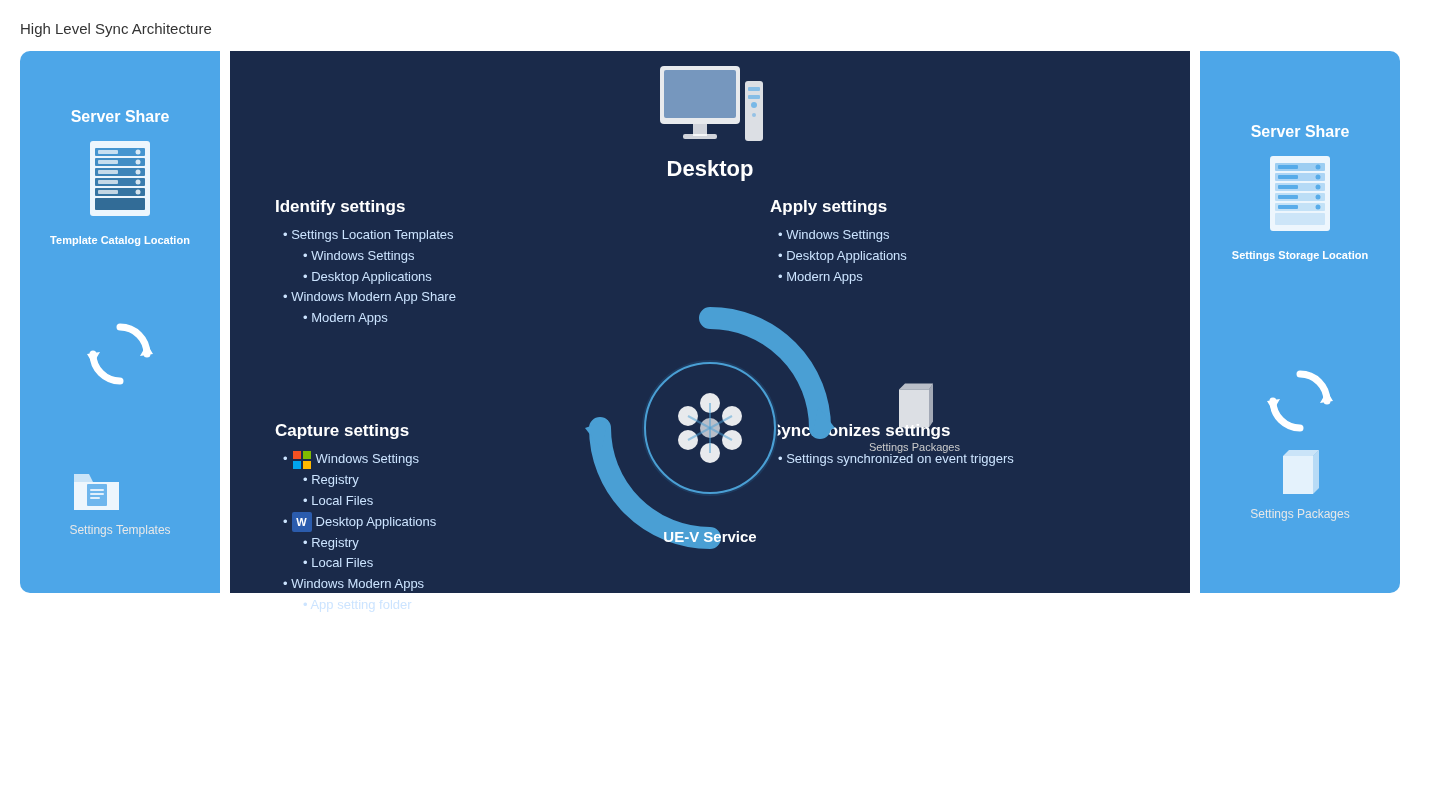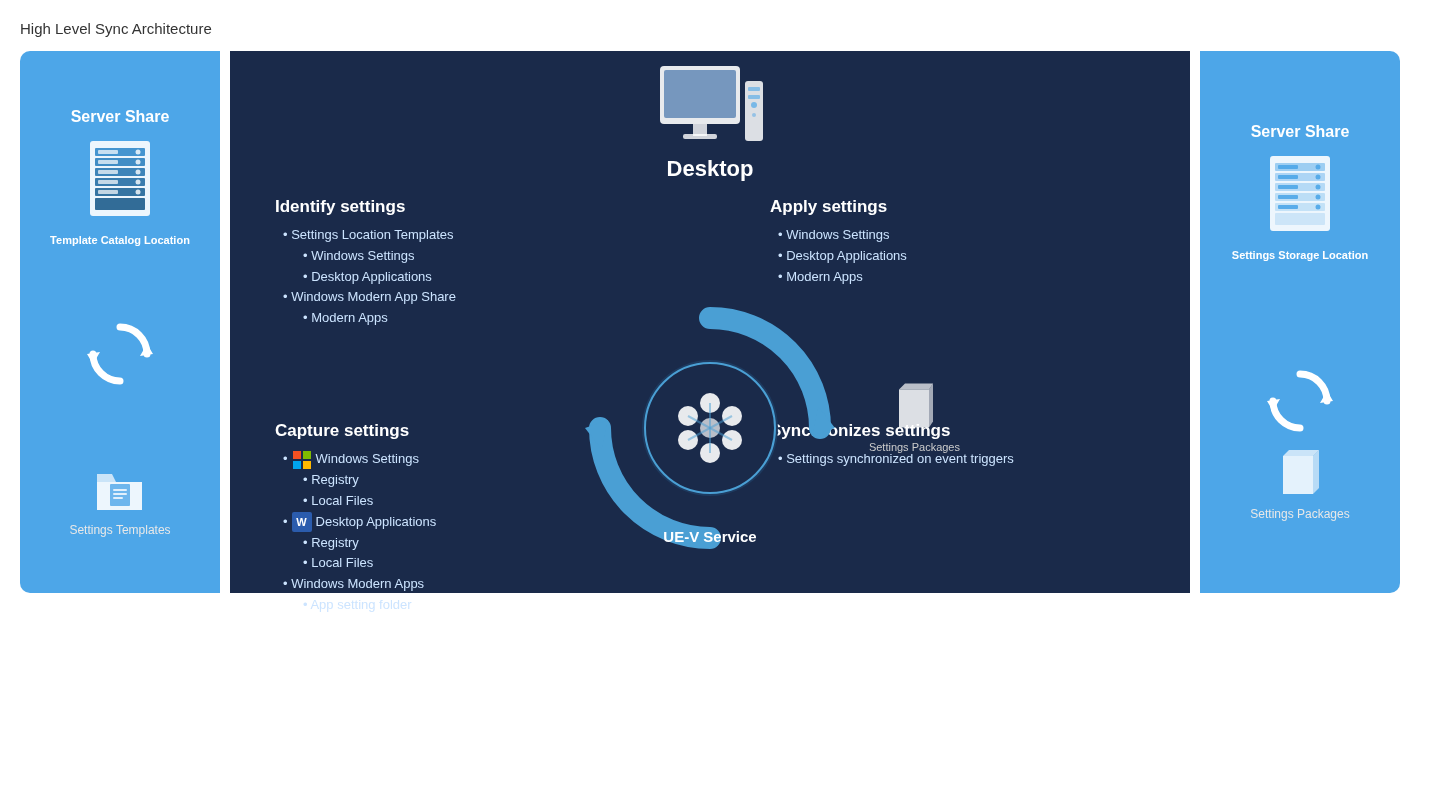--- a/index.html
+++ b/index.html
@@ -204,21 +204,21 @@
       <p class="share-label">Template Catalog Location</p>
     </div>
 
     <svg class="sync-icon" viewBox="0 0 70 70">
       <path d="M35 8 A27 27 0 0 1 62 35" fill="none" stroke="white" stroke-width="7" stroke-linecap="round"></path>
       <polygon points="62,25 68,35 55,37" fill="white"></polygon>
       <path d="M35 62 A27 27 0 0 1 8 35" fill="none" stroke="white" stroke-width="7" stroke-linecap="round"></path>
       <polygon points="8,45 2,35 15,33" fill="white"></polygon>
     </svg>
 
-    <div style="display:flex;flex-direction:column;align-items:center;">
+    <div style="display:flex;flex-direction:column;align-items:flex-start;">
       <svg class="folder-icon" viewBox="0 0 55 55">
         <path d="M5 20 L5 48 L50 48 L50 20 Z" fill="white" opacity="0.9"></path>
         <path d="M5 20 L5 12 L20 12 L24 20 Z" fill="white" opacity="0.7"></path>
 
         <rect x="18" y="22" width="20" height="22" rx="1" fill="#4da6e8" opacity="0.8"></rect>
         <rect x="21" y="27" width="14" height="2" rx="1" fill="white" opacity="0.8"></rect>
         <rect x="21" y="31" width="14" height="2" rx="1" fill="white" opacity="0.8"></rect>
         <rect x="21" y="35" width="10" height="2" rx="1" fill="white" opacity="0.8"></rect>
       </svg>
       <p class="folder-label">Settings Templates</p>

